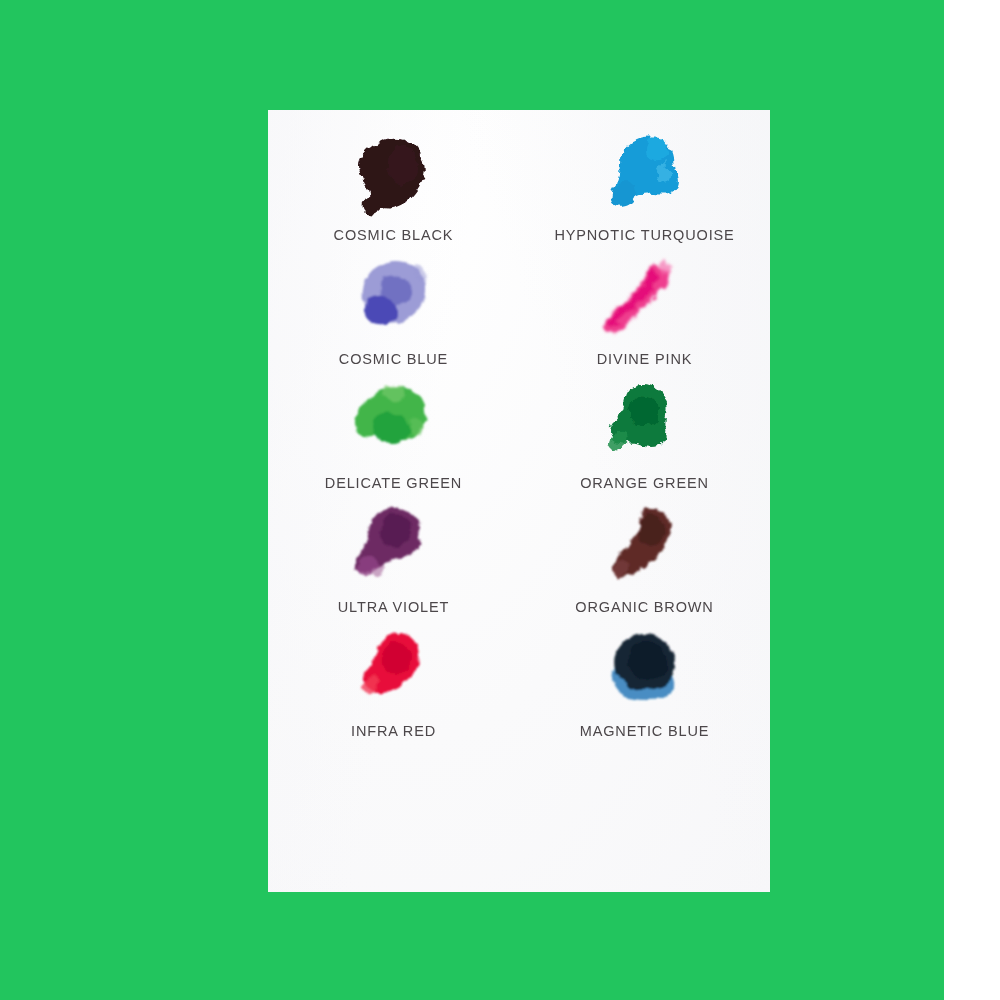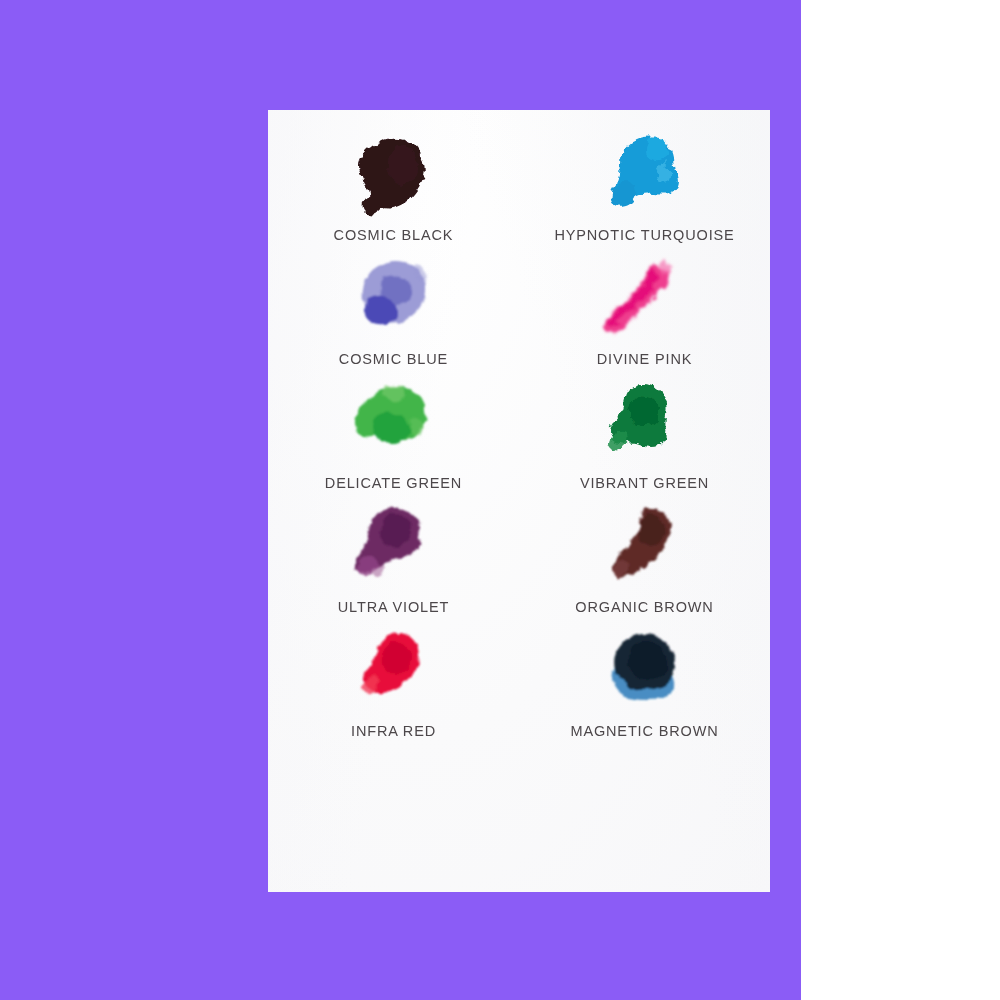--- a/index.html
+++ b/index.html
@@ -7,23 +7,23 @@
     padding: 0;
     width: 1000px;
     height: 1000px;
     background: #ffffff;
     font-family: "Liberation Sans", sans-serif;
     overflow: hidden;
   }
 
   #page {
     position: relative;
-    width: 801px;
+    width: 944px;
     height: 1000px;
-    background: #8b5cf6;
+    background: #22c55e;
   }
 
   
   #card {
     position: absolute;
     left: 268px;
     top: 110px;
     width: 502px;
     height: 782px;
     background: #fbfbfc;
@@ -209,21 +209,21 @@
                 <feGaussianBlur stdDeviation="0.7"></feGaussianBlur>
               </filter>
             </defs>
             <g filter="url(#f6)">
               <path d="M62 5 C74 4 84 12 86 24 C88 34 84 42 86 50 C88 59 82 66 72 66 C62 66 56 60 48 62 C39 64 30 60 30 52 C30 44 38 40 42 33 C46 25 44 16 50 10 C54 6 58 5 62 5 Z" fill="#0c7a3c"></path>
               <path d="M56 16 C68 14 78 20 79 30 C80 40 72 47 62 46 C52 45 46 36 49 26 C51 20 53 17 56 16 Z" fill="#046730"></path>
               <path d="M38 52 C32 55 28 62 31 67 C34 71 41 70 45 64 C49 58 45 50 38 52 Z" fill="#1d8e4b" opacity="0.85"></path>
             </g>
           </svg>
         </div>
-        <div class="swatch-label">VIBRANT GREEN</div>
+        <div class="swatch-label">ORANGE GREEN</div>
       </div>
 
       <div class="cell">
         <div class="blot-wrap">
           <svg viewBox="0 0 130 92" aria-hidden="true">
             <defs>
               <filter id="f8" x="-28%" y="-28%" width="156%" height="156%">
                 <feTurbulence type="fractalNoise" baseFrequency="0.085" numOctaves="3" seed="81" result="n"></feTurbulence>
                 <feDisplacementMap in="SourceGraphic" in2="n" scale="9" xChannelSelector="R" yChannelSelector="G"></feDisplacementMap>
                 <feGaussianBlur stdDeviation="1.0"></feGaussianBlur>
@@ -291,18 +291,18 @@
                 <feGaussianBlur stdDeviation="0.9"></feGaussianBlur>
               </filter>
             </defs>
             <g filter="url(#f11)">
               <path d="M34 58 C30 50 32 40 40 34 C50 26 64 26 76 32 C88 38 96 50 94 60 C92 69 80 72 66 72 C52 72 38 68 34 58 Z" fill="#2b7ab8" opacity="0.85"></path>
               <path d="M56 6 C72 2 88 10 93 24 C98 37 94 50 84 57 C73 64 56 64 45 56 C34 48 31 33 38 21 C43 12 49 8 56 6 Z" fill="#172535"></path>
               <path d="M60 14 C74 12 86 20 88 32 C90 43 82 52 70 52 C57 52 48 43 49 31 C50 21 54 15 60 14 Z" fill="#101c29"></path>
             </g>
           </svg>
         </div>
-        <div class="swatch-label">MAGNETIC BROWN</div>
+        <div class="swatch-label">MAGNETIC BLUE</div>
       </div>
 
     </div>
   </div>
 </div>
 
 </body></html>

